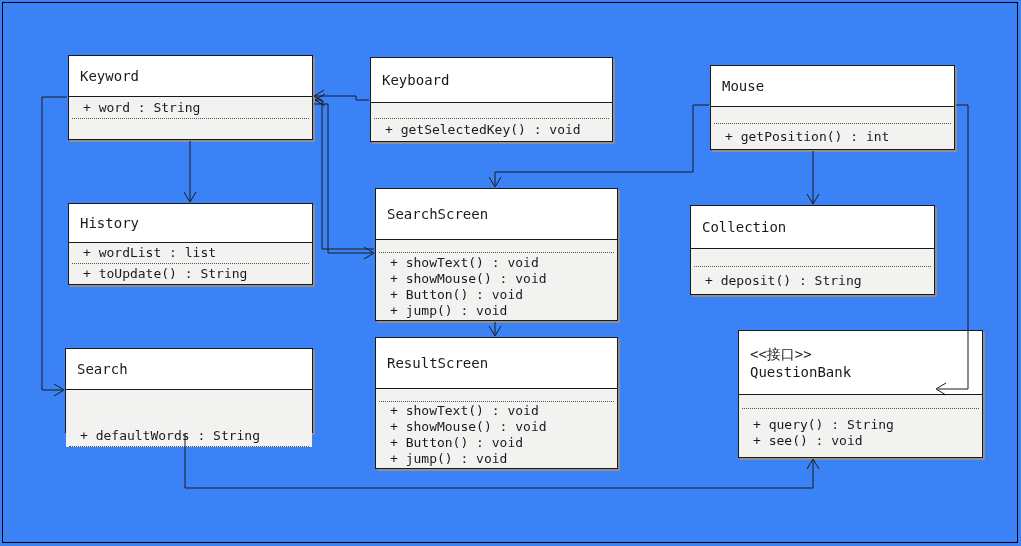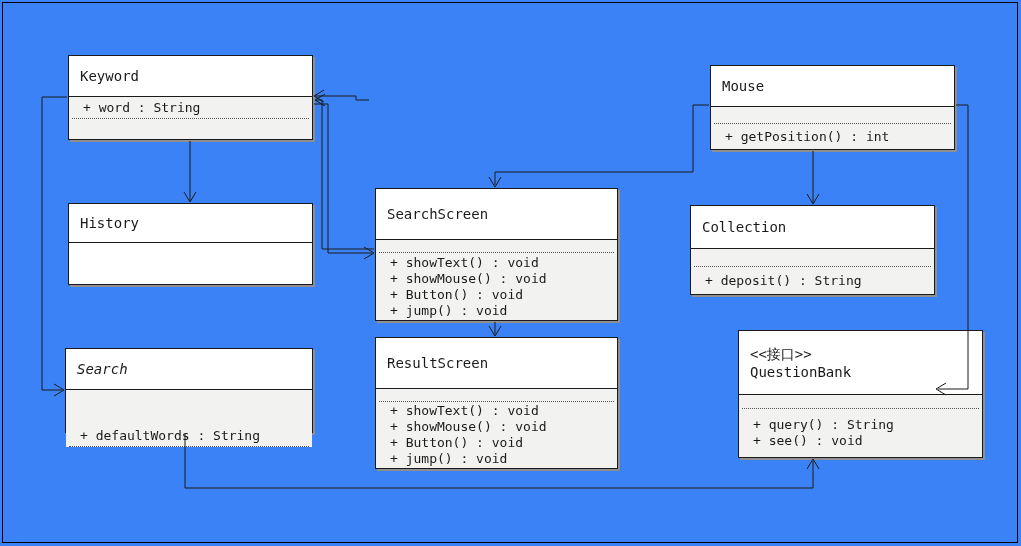--- a/index.html
+++ b/index.html
@@ -42,37 +42,58 @@
       <div class="cname">Keyword</div>
     </div>
     <div class="uml-body">
       <div class="uml-attrs" style="height:21px;">
         <div class="row row21">+ word : String</div>
       </div>
       <div class="uml-divider"></div>
     </div>
   </div>
 
+  <div class="uml-class" style="left:370px;top:57px;width:243px;height:85px;">
+    <div class="uml-title" style="height:45px;">
+      <div class="cname">Keyboard</div>
+    </div>
+    <div class="uml-body">
+      <div class="uml-attrs" style="height:15px;"></div>
+      <div class="uml-divider"></div>
+      <div class="uml-methods">
+        <div class="row">+ getSelectedKey() : void</div>
+      </div>
+    </div>
+  </div>
 
   <div class="uml-class" style="left:710px;top:65px;width:245px;height:85px;">
     <div class="uml-title" style="height:41px;">
       <div class="cname">Mouse</div>
     </div>
     <div class="uml-body">
       <div class="uml-attrs" style="height:16px;"></div>
       <div class="uml-divider"></div>
       <div class="uml-methods">
         <div class="row">+ getPosition() : int</div>
       </div>
     </div>
   </div>
 
   <div class="uml-class" style="left:68px;top:203px;width:245px;height:82px;">
     <div class="uml-title" style="height:39px;">
       <div class="cname">History</div>
+    </div>
+    <div class="uml-body">
+      <div class="uml-attrs" style="height:20px;">
+        <div class="row">+ wordList : list</div>
+      </div>
+      <div class="uml-divider"></div>
+      <div class="uml-methods">
+        <div class="row">+ toUpdate() : String</div>
+      </div>
     </div>
   </div>
 
   <div class="uml-class" style="left:375px;top:188px;width:243px;height:133px;">
     <div class="uml-title" style="height:51px;">
       <div class="cname">SearchScreen</div>
     </div>
     <div class="uml-body">
       <div class="uml-attrs" style="height:12px;"></div>
       <div class="uml-divider"></div>
@@ -108,21 +129,21 @@
       <div class="uml-methods">
         <div class="row">+ showText() : void</div>
         <div class="row">+ showMouse() : void</div>
         <div class="row">+ Button() : void</div>
         <div class="row">+ jump() : void</div>
       </div>
     </div>
   </div>
 
   <div class="uml-class" style="left:65px;top:348px;width:248px;height:85px;">
-    <div class="uml-title" style="height:41px;font-style:italic;">
+    <div class="uml-title" style="height:41px;">
       <div class="cname">Search</div>
     </div>
     <div class="uml-body">
       <div class="uml-attrs" style="height:21px;margin-top:35px;">
         <div class="row row21">+ defaultWords : String</div>
       </div>
       <div class="uml-divider"></div>
     </div>
   </div>
 

